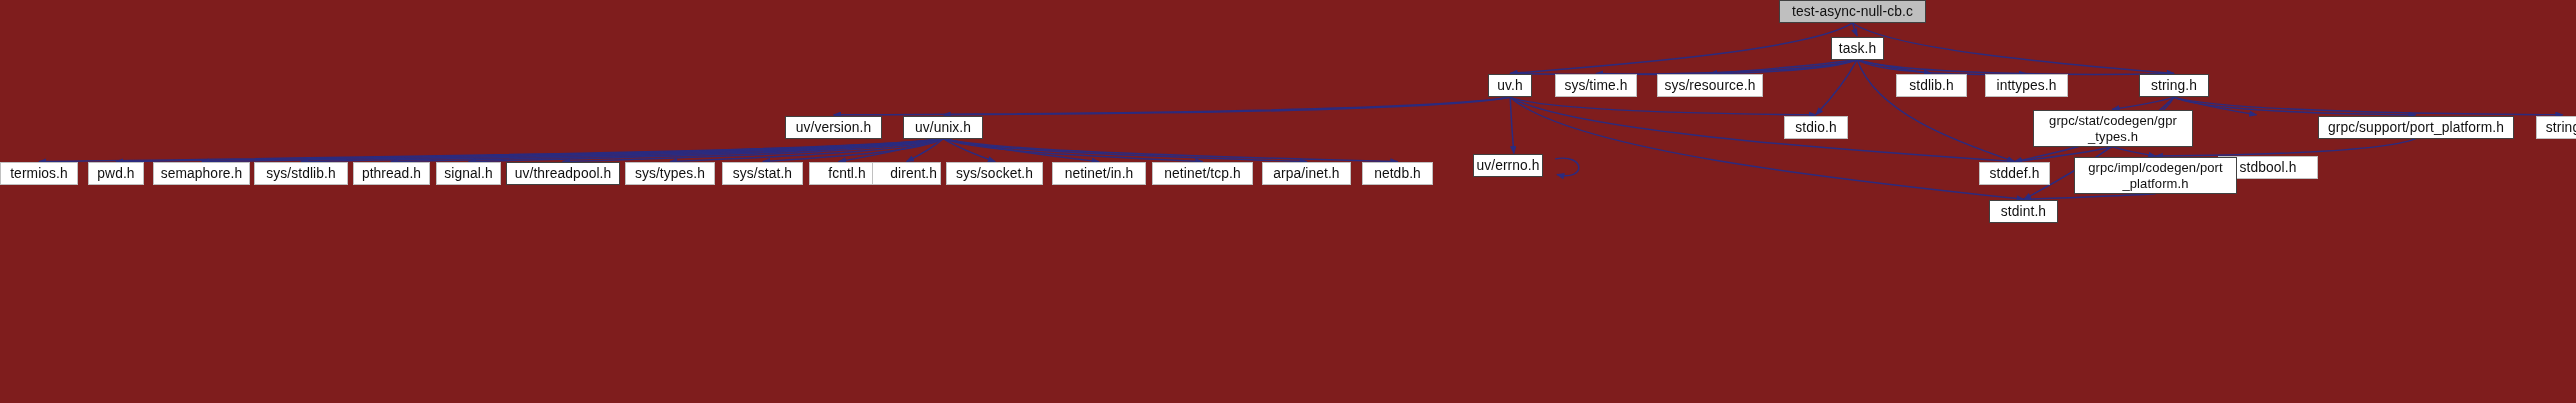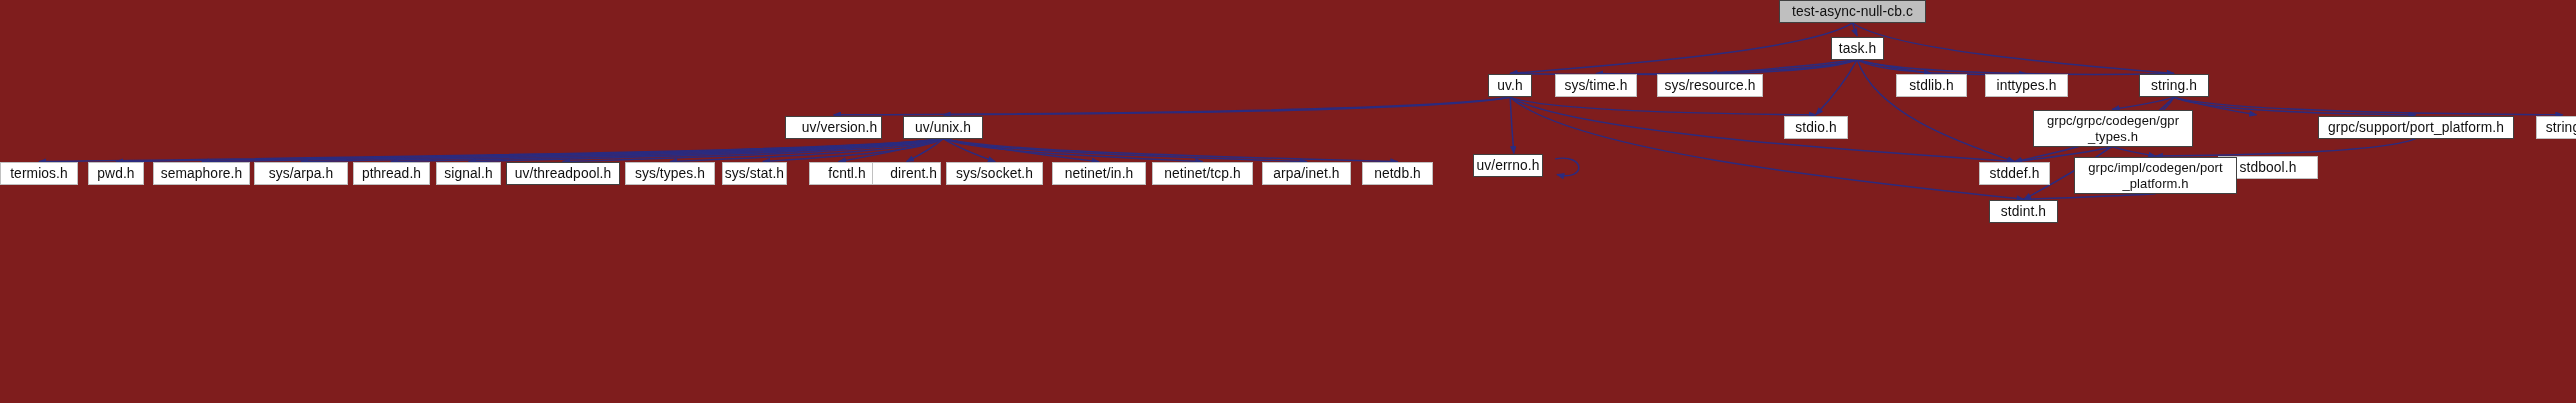--- a/index.html
+++ b/index.html
@@ -109,38 +109,38 @@
   </svg>
   <div id="node-layer">
       <div class="node root" style="left: 1779px; top: 0px; width: 147px; height: 23px;"><span>test-async-null-cb.c</span></div>
       <div class="node emph" style="left: 1831px; top: 37px; width: 53px; height: 23px;"><span>task.h</span></div>
       <div class="node emph" style="left: 1488px; top: 74px; width: 44px; height: 23px;"><span>uv.h</span></div>
       <div class="node" style="left: 1555px; top: 74px; width: 82px; height: 23px;"><span>sys/time.h</span></div>
       <div class="node" style="left: 1657px; top: 74px; width: 106px; height: 23px;"><span>sys/resource.h</span></div>
       <div class="node" style="left: 1896px; top: 74px; width: 71px; height: 23px;"><span>stdlib.h</span></div>
       <div class="node" style="left: 1985px; top: 74px; width: 83px; height: 23px;"><span>inttypes.h</span></div>
       <div class="node emph" style="left: 2139px; top: 74px; width: 70px; height: 23px;"><span>string.h</span></div>
-      <div class="node emph" style="left: 785px; top: 116px; width: 97px; height: 23px; justify-content: flex-end;"><span>uv/version.h</span></div>
+      <div class="node emph" style="left: 785px; top: 116px; width: 97px; height: 23px;"><span>uv/version.h</span></div>
       <div class="node emph" style="left: 903px; top: 116px; width: 80px; height: 23px;"><span>uv/unix.h</span></div>
       <div class="node" style="left: 1784px; top: 116px; width: 64px; height: 23px;"><span>stdio.h</span></div>
-      <div class="node emph" style="left: 2033px; top: 110px; width: 160px; height: 37px; font-size: 13px; line-height: 15.6px;"><span>grpc/grpc/codegen/gpr
+      <div class="node emph" style="left: 2033px; top: 110px; width: 160px; height: 37px; font-size: 13px; line-height: 15.6px;"><span>grpc/stat/codegen/gpr
 _types.h</span></div>
       <div class="node" style="left: 2218px; top: 116px; width: 100px; height: 23px; margin-top: 40px;"><span>stdbool.h</span></div>
       <div class="node emph" style="left: 2318px; top: 116px; width: 196px; height: 23px;"><span>grpc/support/port_platform.h</span></div>
       <div class="node" style="left: 2536px; top: 116px; width: 54px; height: 23px;"><span>string</span></div>
       <div class="node emph" style="left: 1473px; top: 154px; width: 70px; height: 23px;"><span>uv/errno.h</span></div>
       <div class="node" style="left: 0px; top: 162px; width: 78px; height: 23px;"><span>termios.h</span></div>
       <div class="node" style="left: 88px; top: 162px; width: 56px; height: 23px;"><span>pwd.h</span></div>
       <div class="node" style="left: 153px; top: 162px; width: 97px; height: 23px;"><span>semaphore.h</span></div>
-      <div class="node" style="left: 254px; top: 162px; width: 94px; height: 23px;"><span>sys/arpa.h</span></div>
+      <div class="node" style="left: 254px; top: 162px; width: 94px; height: 23px;"><span>sys/stdlib.h</span></div>
       <div class="node" style="left: 353px; top: 162px; width: 77px; height: 23px;"><span>pthread.h</span></div>
       <div class="node" style="left: 436px; top: 162px; width: 65px; height: 23px;"><span>signal.h</span></div>
       <div class="node emph" style="left: 506px; top: 162px; width: 114px; height: 23px;"><span>uv/threadpool.h</span></div>
       <div class="node" style="left: 625px; top: 162px; width: 90px; height: 23px;"><span>sys/types.h</span></div>
-      <div class="node" style="left: 722px; top: 162px; width: 65px; height: 23px;"><span>sys/stat.h</span></div>
+      <div class="node" style="left: 722px; top: 162px; width: 81px; height: 23px;"><span>sys/stat.h</span></div>
       <div class="node" style="left: 809px; top: 162px; width: 76px; height: 23px;"><span>fcntl.h</span></div>
       <div class="node" style="left: 872px; top: 162px; width: 69px; height: 23px; padding-left: 18px;"><span>dirent.h</span></div>
       <div class="node" style="left: 946px; top: 162px; width: 97px; height: 23px;"><span>sys/socket.h</span></div>
       <div class="node" style="left: 1052px; top: 162px; width: 94px; height: 23px;"><span>netinet/in.h</span></div>
       <div class="node" style="left: 1152px; top: 162px; width: 101px; height: 23px;"><span>netinet/tcp.h</span></div>
       <div class="node" style="left: 1262px; top: 162px; width: 89px; height: 23px;"><span>arpa/inet.h</span></div>
       <div class="node" style="left: 1362px; top: 162px; width: 71px; height: 23px;"><span>netdb.h</span></div>
       <div class="node" style="left: 1979px; top: 162px; width: 71px; height: 23px;"><span>stddef.h</span></div>
       <div class="node emph" style="left: 2074px; top: 157px; width: 163px; height: 37px; font-size: 13px; line-height: 15.6px;"><span>grpc/impl/codegen/port
 _platform.h</span></div>

